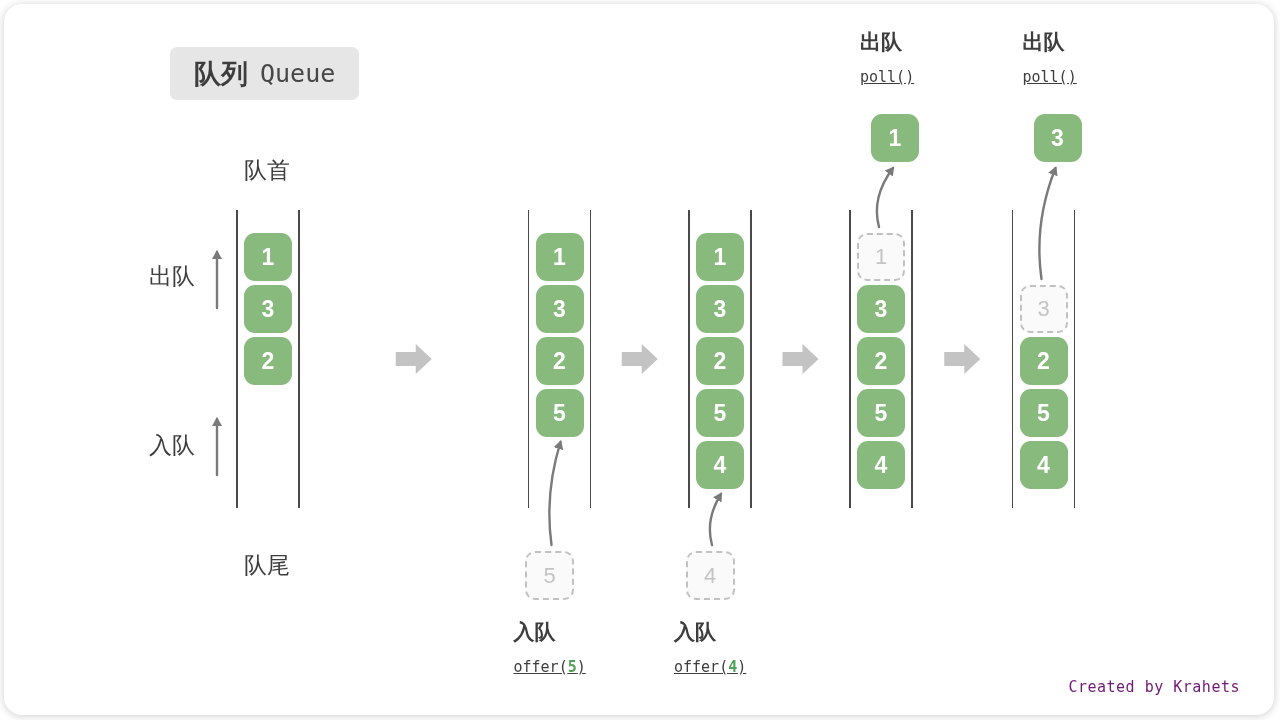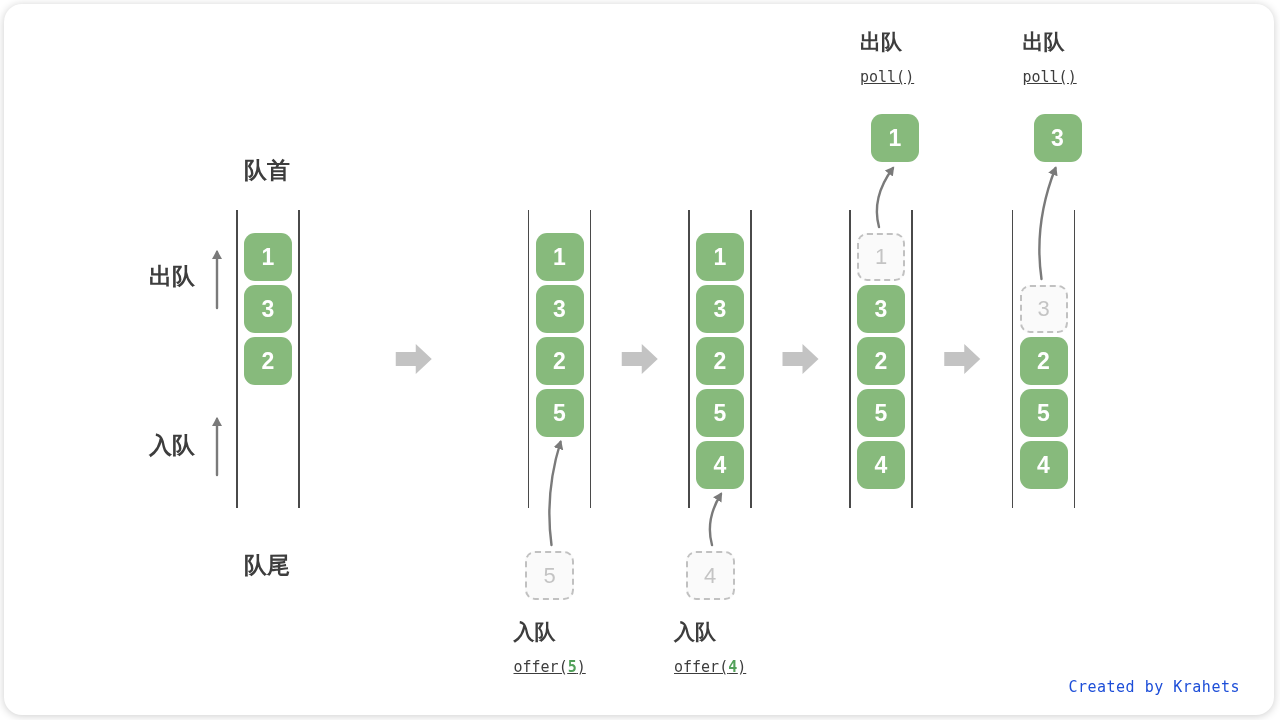--- a/index.html
+++ b/index.html
@@ -14,21 +14,21 @@
     box-shadow: 0 1px 9px rgba(0,0,0,0.20);
   }
   .title-box {
     position: absolute; left: 170px; top: 47px; height: 53px;
     padding: 0 24px; border-radius: 7px;
     display: inline-flex; align-items: center; gap: 12px;
     background: #e6e6e6;
   }
   .title-zh { font-size: 27px; font-weight: bold; color: #3d3d3d; }
   .title-en { font-family: "DejaVu Sans Mono", "Liberation Mono", monospace; font-size: 25px; color: #474747; }
-  .zh-label { position: absolute; font-size: 23px; font-weight: bold; color: #3d3d3d; white-space: nowrap; }
+  .zh-label { position: absolute; font-size: 23px; font-weight: normal; color: #3d3d3d; white-space: nowrap; }
   .channel-line { position: absolute; width: 1.6px; background: #4a4a4a; }
   .qbox {
     position: absolute; width: 48px; height: 48px; border-radius: 11px;
     display: flex; align-items: center; justify-content: center;
     background: #87ba7c; color: #ffffff; font-size: 23px; font-weight: 600;
     box-sizing: border-box;
   }
   .qbox.dashed {
     background: #fafafa; border: 2px dashed #c1c1c1; color: #c4c4c4;
     font-weight: 400; font-size: 22px; border-radius: 10px;
@@ -36,30 +36,34 @@
   .op-label { position: absolute; white-space: nowrap; }
   .op-zh { font-size: 21px; font-weight: bold; color: #3d3d3d; line-height: 30px; margin-bottom: 5px; }
   .op-code {
     font-family: "DejaVu Sans Mono", "Liberation Mono", monospace;
     font-size: 15px; color: #3d3d3d; line-height: 30px; text-decoration: underline;
   }
   .op-code .arg { color: #52a15a; font-weight: bold; }
   .watermark {
     position: absolute; right: 40px; bottom: 24px;
     font-family: "DejaVu Sans Mono", "Liberation Mono", monospace;
-    font-size: 15px; color: #1d4ed8; letter-spacing: 0.5px;
+    font-size: 15px; color: #701a75; letter-spacing: 0.5px;
   }
   svg#arrow-layer { position: absolute; left: 0; top: 0; pointer-events: none; }
 </style>
 </head>
 <body>
 
 <div id="canvas">
   <div class="card"></div>
 
+  <div class="title-box">
+    <span class="title-zh">队列</span>
+    <span class="title-en">Queue</span>
+  </div>
 
   <div class="zh-label" style="left:244px; top:155px;">队首</div>
   <div class="zh-label" style="left:244px; top:550px;">队尾</div>
   <div class="zh-label" style="left:149px; top:261px;">出队</div>
   <div class="zh-label" style="left:149px; top:430px;">入队</div>
 
   <svg id="arrow-layer" width="1280" height="720">
     <defs>
       <marker id="ah" markerUnits="userSpaceOnUse" markerWidth="14" markerHeight="14" refX="7" refY="6" orient="auto">
         <path d="M0,1 L9,6 L0,11 Z" fill="#7a7a7a"></path>

